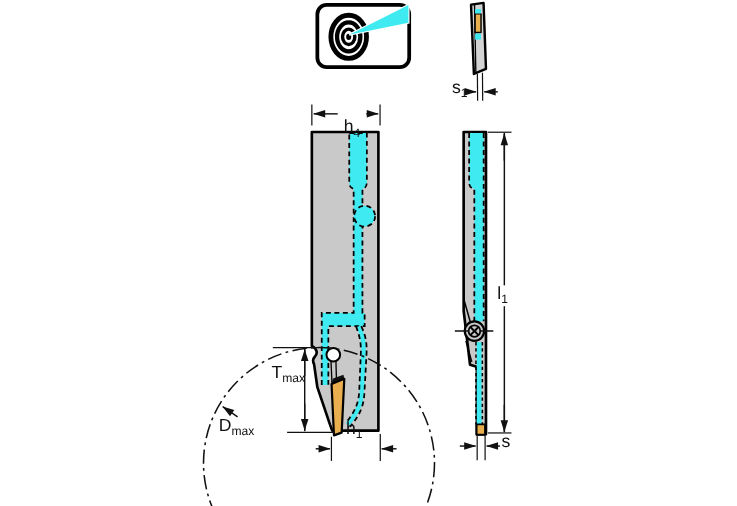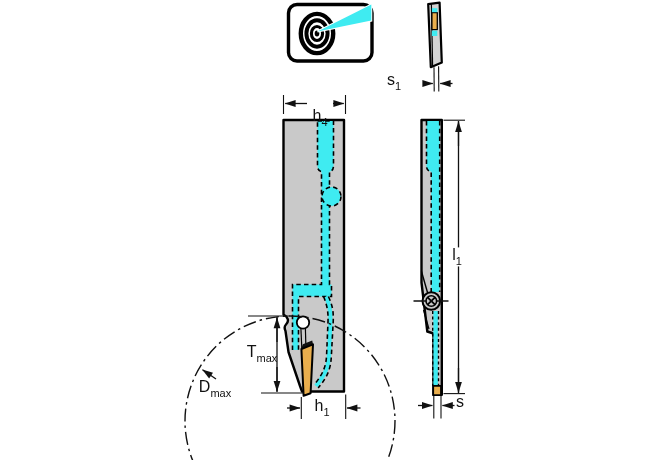--- a/index.html
+++ b/index.html
@@ -12,21 +12,21 @@
   .ins{fill:var(--insert-color,#e9ae4d);}
   .dash{fill:none;stroke:var(--outline-color,#000);stroke-width:1.6;stroke-dasharray:4.5 3.2;}
   .dash2{fill:none;stroke:var(--outline-color,#000);stroke-width:1.4;stroke-dasharray:3 2.6;}
   .dim{stroke:var(--line-color,#111);stroke-width:1.3;fill:none;}
   .thin{stroke:var(--line-color,#111);stroke-width:1.1;fill:none;}
   .cl{stroke:var(--line-color,#111);stroke-width:1.4;fill:none;stroke-dasharray:13 4 2.5 4;}
   .blk{fill:none;stroke:#000;}
   .dim-label{position:absolute;transform:translate(-50%,-50%);font-size:16px;color:#111;
              white-space:nowrap;line-height:1;}
   .dim-label sub{font-size:11px;line-height:1;}
-  .bg-white{background:#fff;padding:0 3px;}
+  .bg-white{background:#fff;padding:0 3px;margin-top:12px;}
 </style>
 </head>
 <body>
 
 <div id="stage">
 
 <svg width="670" height="460" viewBox="0 0 670 460">
   <defs>
     <marker id="arr" markerUnits="userSpaceOnUse" markerWidth="12" markerHeight="9" refX="11" refY="4" orient="auto">
       <path d="M0.6,0.6 L11.4,4 L0.6,7.4 Z" fill="#111"></path>
@@ -139,20 +139,20 @@
 
   <g>
     <line class="thin" x1="433.8" y1="396" x2="433.8" y2="418.5"></line>
     <line class="thin" x1="441" y1="396" x2="441" y2="418.5"></line>
     <line class="dim" x1="418" y1="405.5" x2="432.4" y2="405.5" marker-end="url(#arr)"></line>
     <line class="dim" x1="454.5" y1="405.5" x2="442.4" y2="405.5" marker-end="url(#arr)"></line>
   </g>
 </svg>
 
 <div class="dim-label" style="left:320px;top:118px"><span>h</span><sub>4</sub></div>
-<div class="dim-label" style="left:394px;top:82px"><span>s</span><sub>1</sub></div>
+<div class="dim-label" style="left:418px;top:82px"><span>s</span><sub>1</sub></div>
 <div class="dim-label bg-white" style="left:457px;top:257px"><span>l</span><sub>1</sub></div>
-<div class="dim-label" style="left:262px;top:354px"><span>T</span><sub>max</sub></div>
+<div class="dim-label" style="left:262px;top:341px"><span>T</span><sub>max</sub></div>
 <div class="dim-label" style="left:215px;top:389px"><span>D</span><sub>max</sub></div>
-<div class="dim-label" style="left:322px;top:408px"><span>h</span><sub>1</sub></div>
+<div class="dim-label" style="left:322px;top:392px"><span>h</span><sub>1</sub></div>
 <div class="dim-label" style="left:460px;top:404px"><span>s</span><sub></sub></div>
 
 </div>
 
 </body></html>

